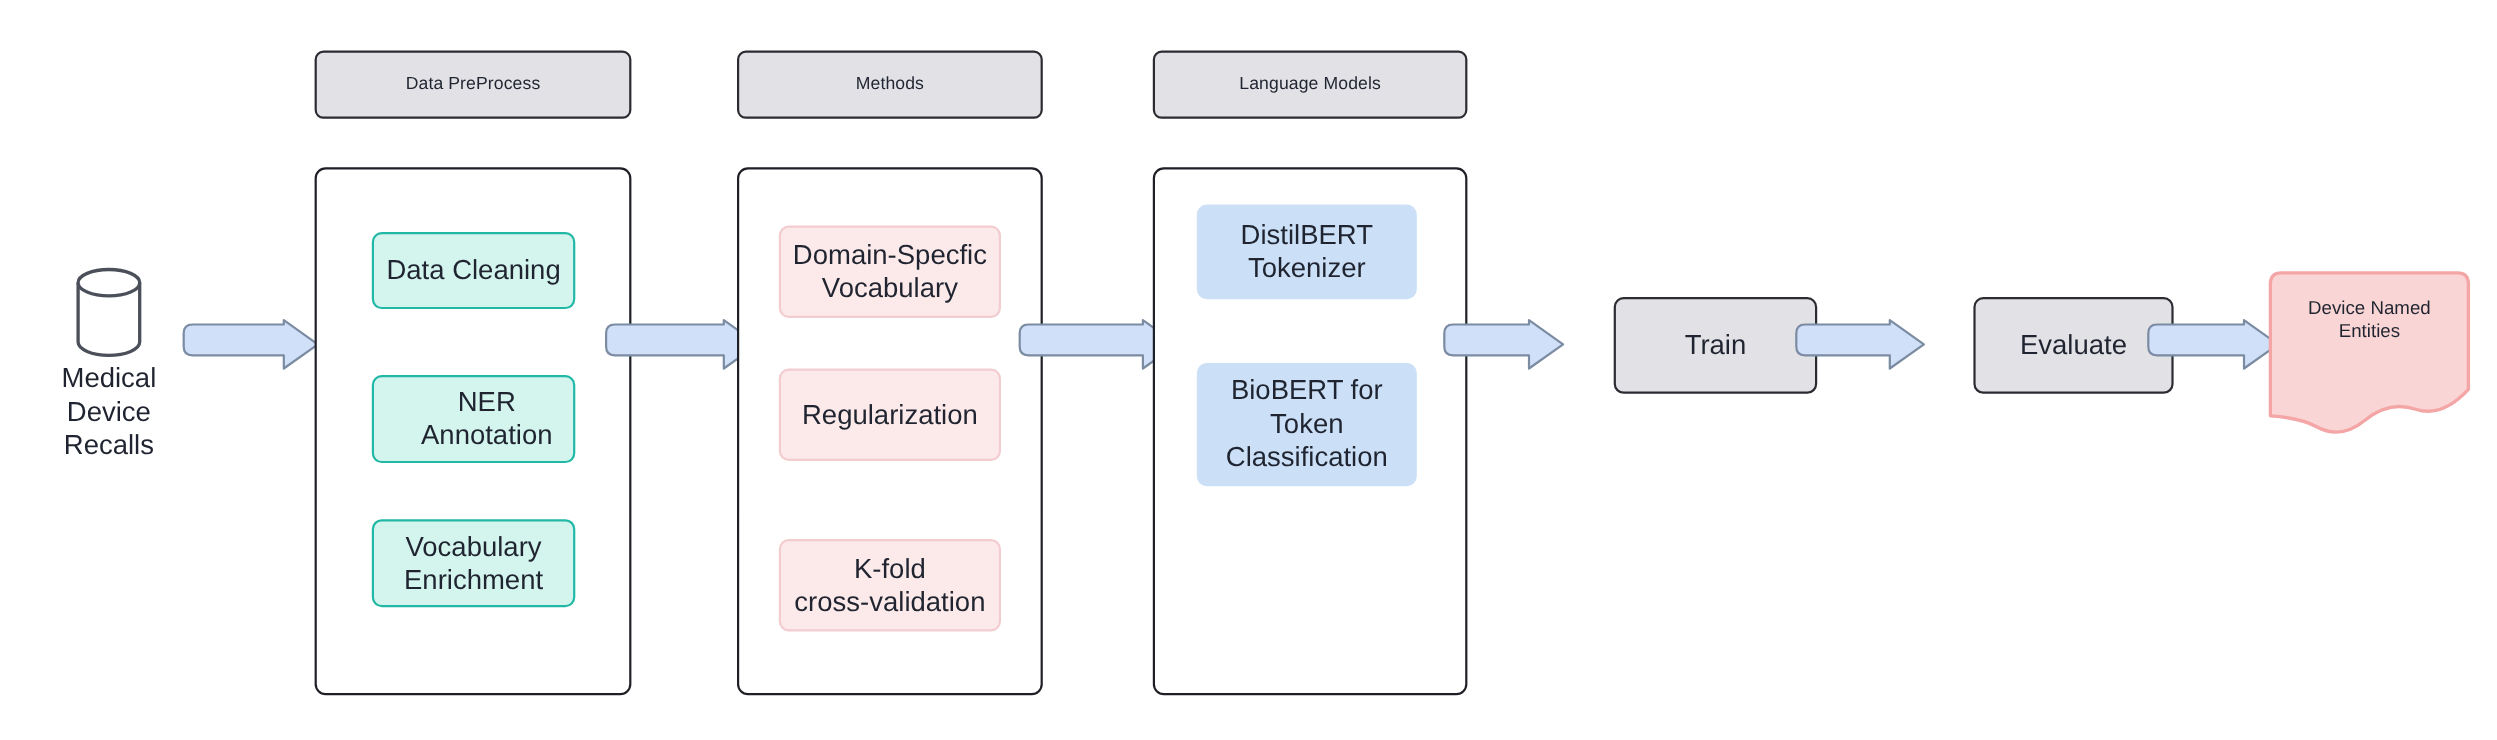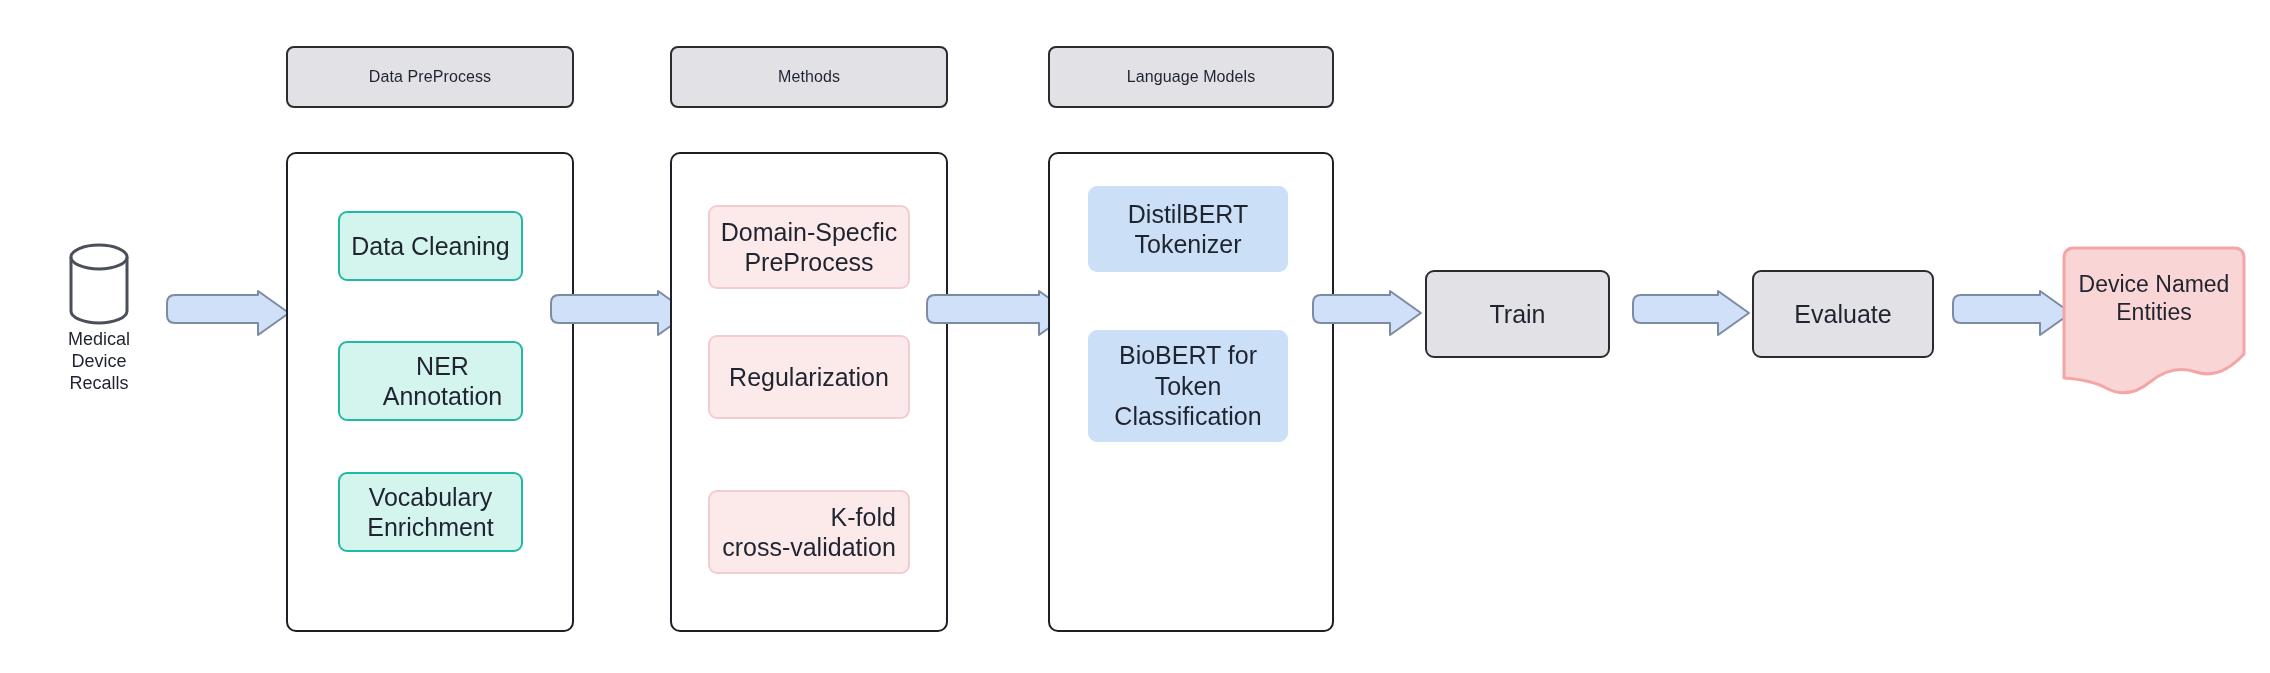--- a/index.html
+++ b/index.html
@@ -47,39 +47,39 @@
     text-align: center;
     border-radius: 9px;
     color: #1f2430;
     font-size: 25px;
     line-height: 1.22;
     padding: 4px 8px;
   }
   .node.green  { background: #d4f5ee; border: 2px solid #22b8a6; }
   .node.pink   { background: #fceaea; border: 2px solid #f3ccd0; }
   .node.blue   { background: #cbe0f7; border: 1px solid #cbe0f7; }
-  .node.gray   { background: #e2e2e6; border: 2px solid #2b2b32; }
+  .node.gray   { background: #e2e2e6; border: 2px solid #2b2b32; margin-left: 42px; }
 
   
   .cyl-wrap { display: block; }
   .cyl-label {
     text-align: center;
     color: #1f2430;
-    font-size: 18px;
+    font-size: 25px;
     line-height: 1.22;
     white-space: pre-line;
   }
 
   
   .doc-text {
     position: absolute;
     left: 0; right: 0;
     text-align: center;
     color: #1f2430;
-    font-size: 23px;
+    font-size: 17px;
     line-height: 1.22;
     white-space: pre-line;
     pointer-events: none;
   }
 
   svg { display: block; overflow: visible; }
   .arrow-body { fill: #cfe0f8; stroke: #7b8ba1; stroke-width: 2; stroke-linejoin: round; }
 </style>
 </head>
 <body>
@@ -125,27 +125,27 @@
     </svg>
   </div>
 
   <div class="abs sg-title" style="left:670px; top:46px; width:278px; height:62px;">
     <span>Methods</span>
   </div>
   <div class="abs subgraph" style="left:670px; top:152px; width:278px; height:480px;"></div>
 
   <div class="abs node pink" style="left:708px; top:205px; width:202px; height:84px;">
     <span style="white-space:pre-line;">Domain-Specfic
-PreProcess</span>
+Vocabulary</span>
   </div>
   <div class="abs node pink" style="left:708px; top:335px; width:202px; height:84px;">
     <span>Regularization</span>
   </div>
   <div class="abs node pink" style="left:708px; top:490px; width:202px; height:84px;">
-    <span style="white-space:pre-line;text-align:right;">K-fold
+    <span style="white-space:pre-line;">K-fold
 cross-validation</span>
   </div>
 
   <div class="abs" style="left:926px; top:290px;">
     <svg width="145" height="46" viewBox="0 0 145 46">
       <path class="arrow-body" d="M1 13 q0-8 8-8 H113 V1 L144 23 L113 45 V33 H9 q-8 0 -8 -8 Z"></path>
     </svg>
   </div>
 
   <div class="abs sg-title" style="left:1048px; top:46px; width:286px; height:62px;">

